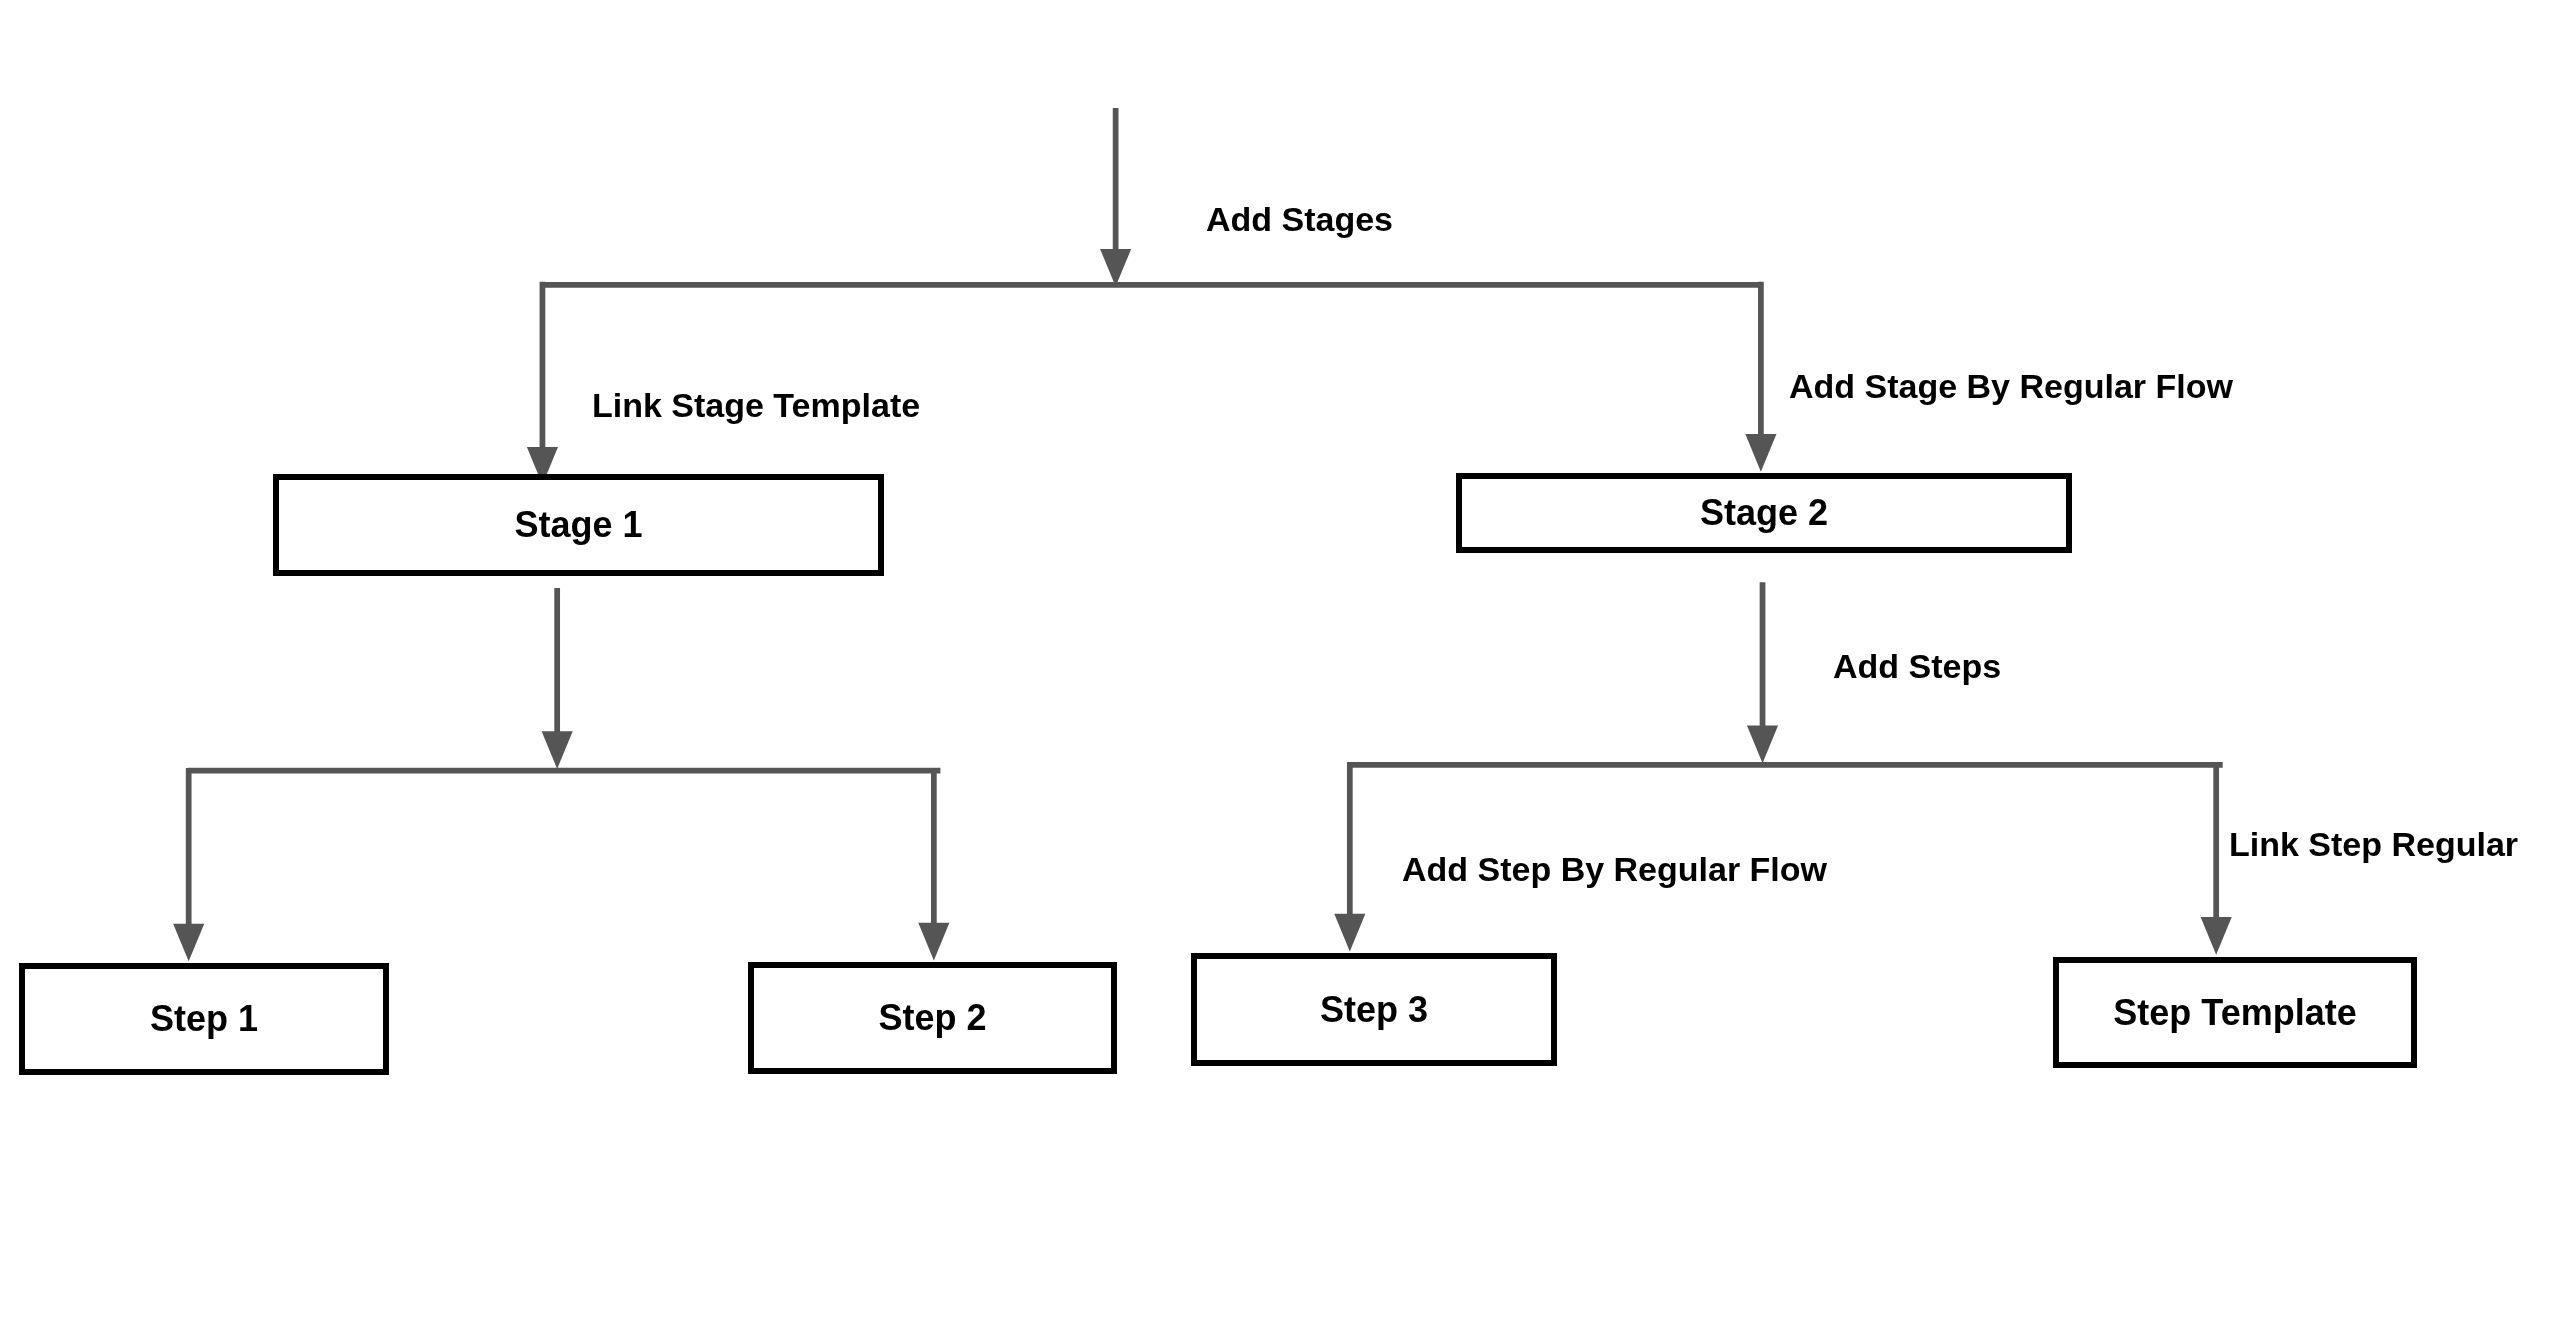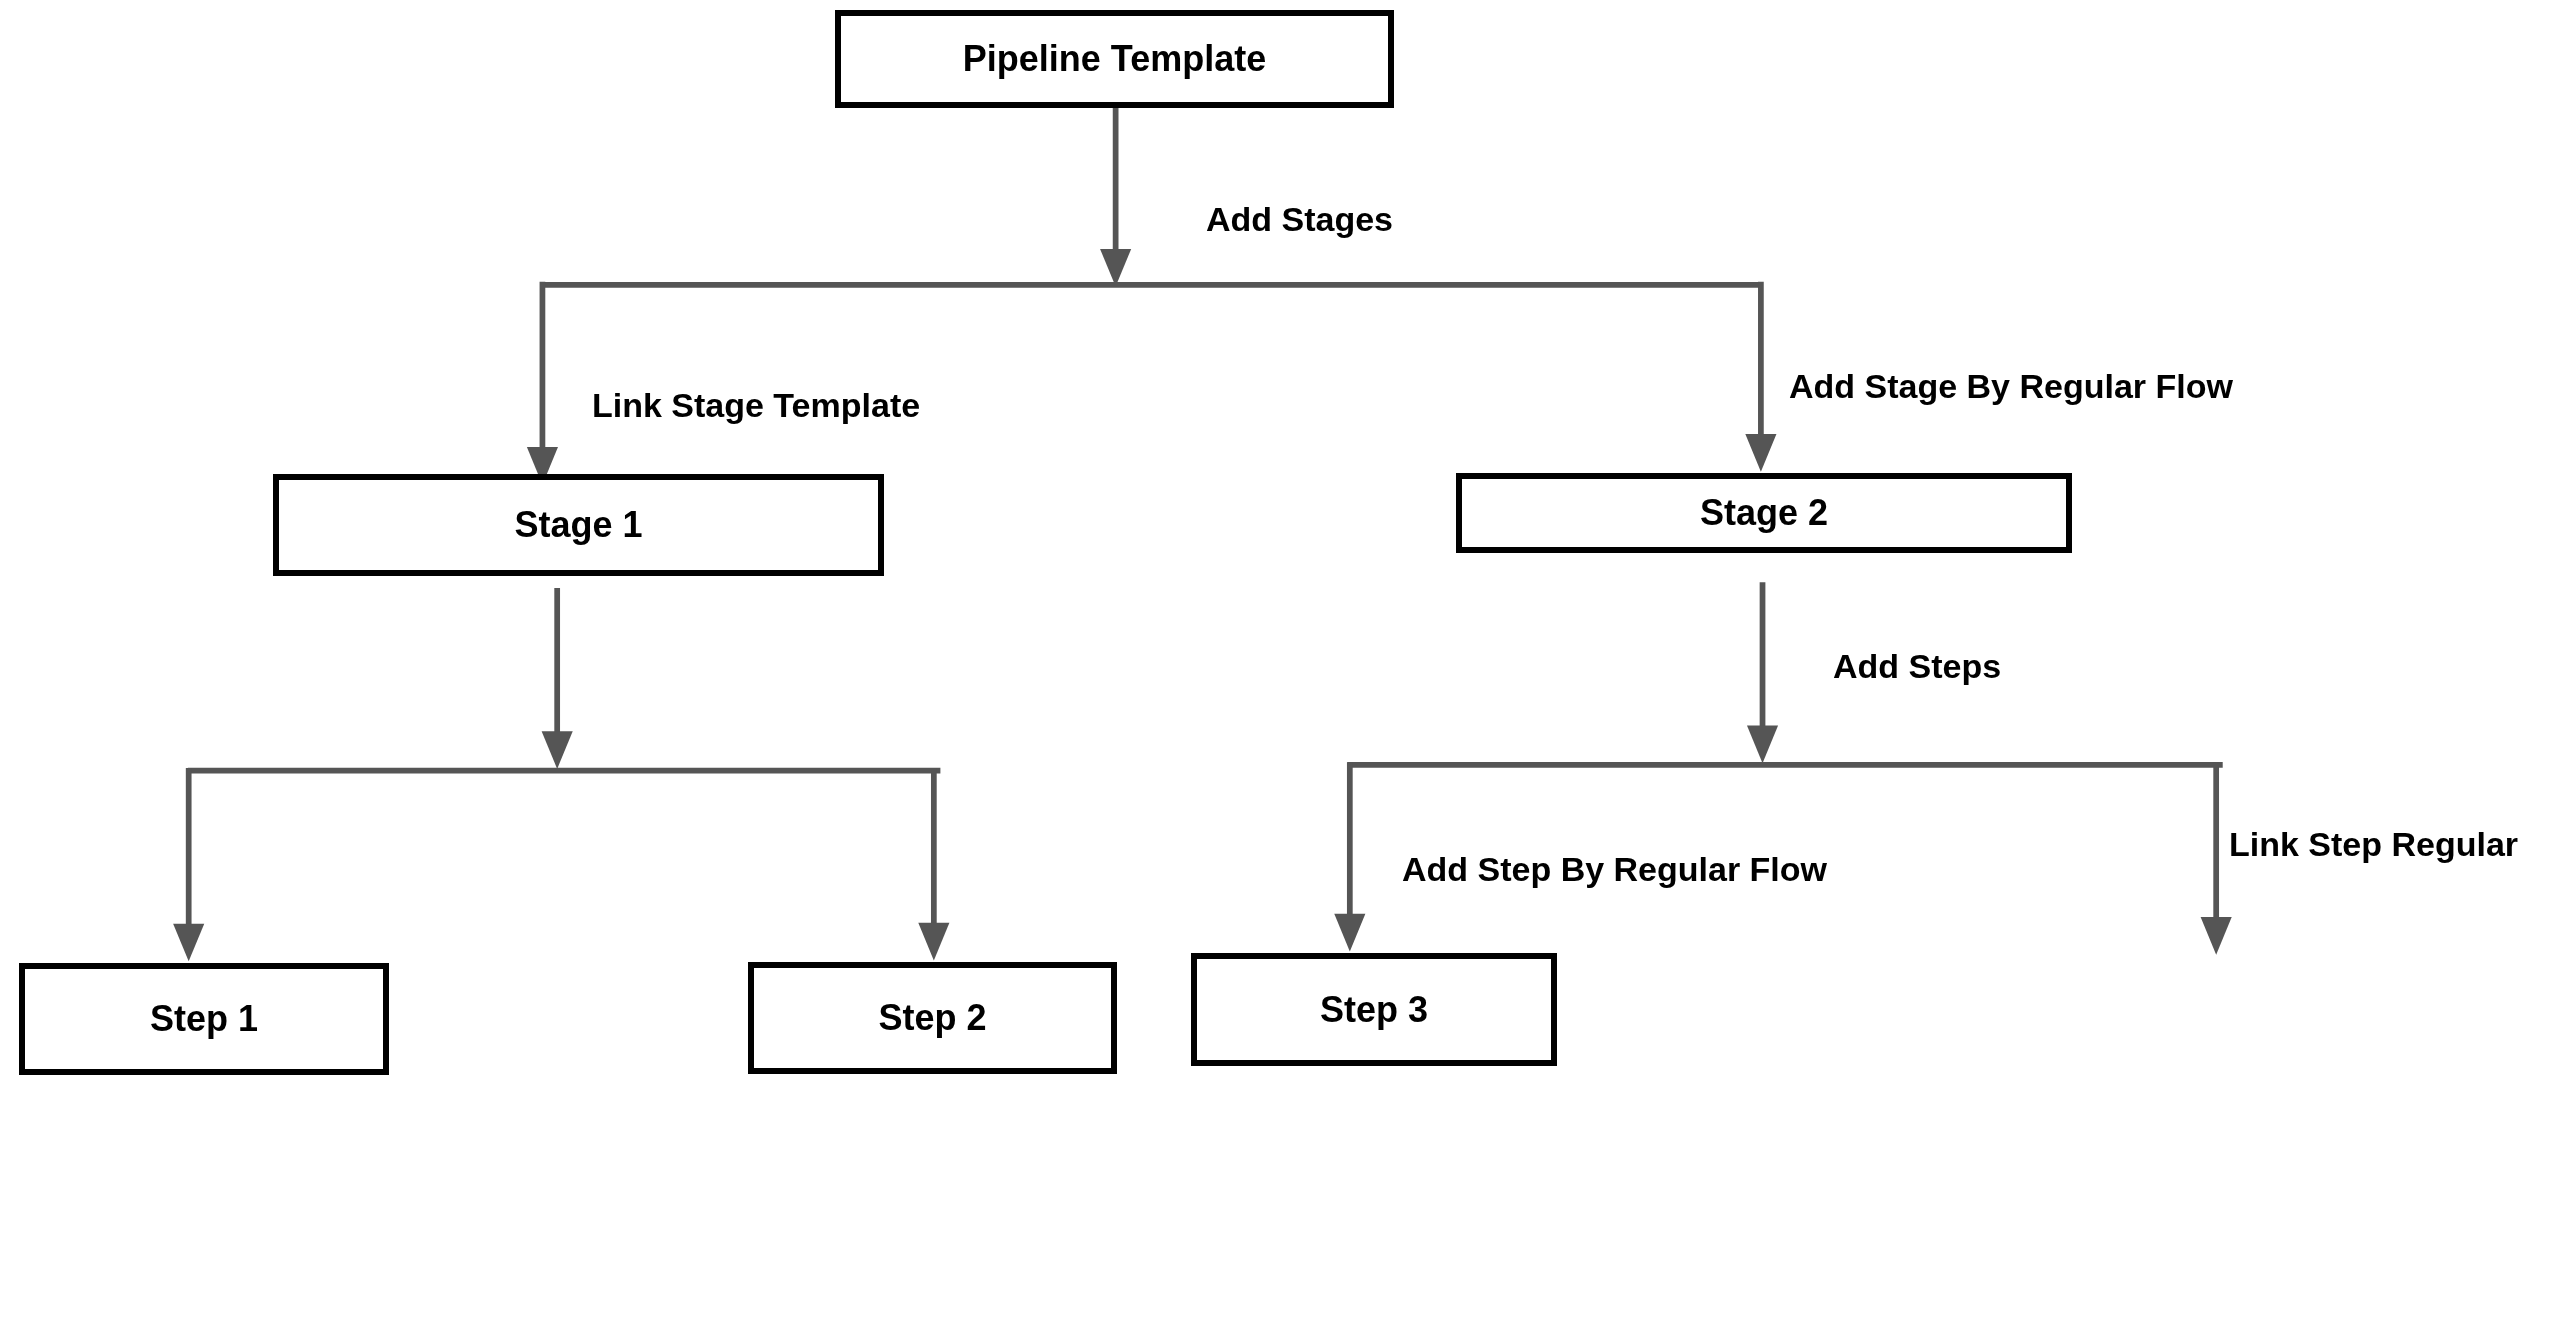--- a/index.html
+++ b/index.html
@@ -108,38 +108,38 @@
       <path d="M1648 931 V1122"></path>
       <polygon points="1648,1162 1629,1116 1667,1116"></polygon>
     </g>
 
     <g>
       <path d="M2706 931 V1126"></path>
       <polygon points="2706,1166 2687,1120 2725,1120"></polygon>
     </g>
   </svg>
 
-  <div class="node node-pipeline">
-    <span>Pipeline Template</span>
-  </div>
   <div class="node node-stage1">
     <span>Stage 1</span>
   </div>
   <div class="node node-stage2">
     <span>Stage 2</span>
   </div>
   <div class="node node-step1">
     <span>Step 1</span>
   </div>
   <div class="node node-step2">
     <span>Step 2</span>
   </div>
   <div class="node node-step3">
     <span>Step 3</span>
   </div>
+  <div class="node node-step-template">
+    <span>Step Template</span>
+  </div>
 
   <div class="edge-label lbl-add-stages">Add Stages</div>
   <div class="edge-label lbl-link-stage-template">Link Stage Template</div>
   <div class="edge-label lbl-add-stage-regular-flow">Add Stage By Regular Flow</div>
   <div class="edge-label lbl-add-steps">Add Steps</div>
   <div class="edge-label lbl-add-step-regular-flow">Add Step By Regular Flow</div>
   <div class="edge-label lbl-link-step-template">Link Step Regular</div>
 
 </div>
 

